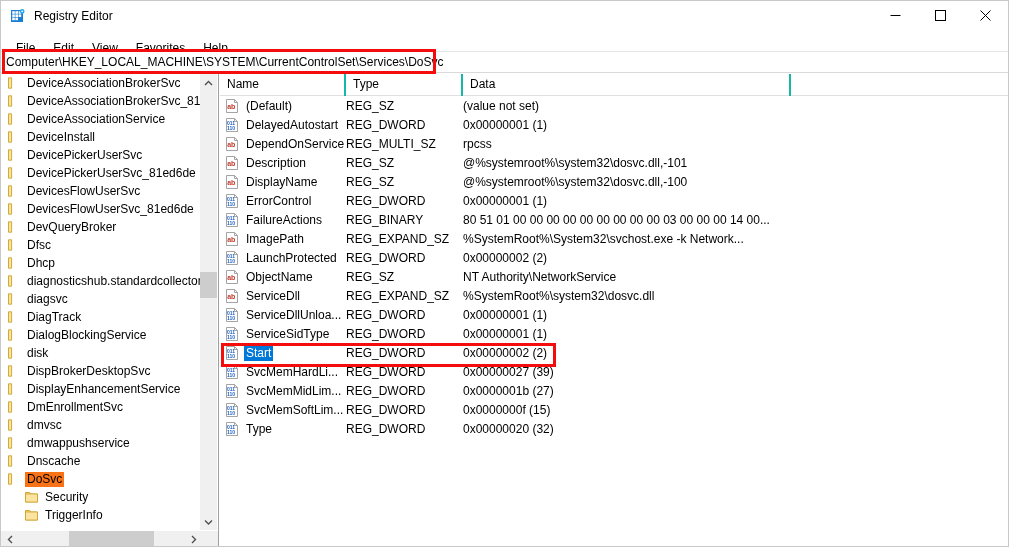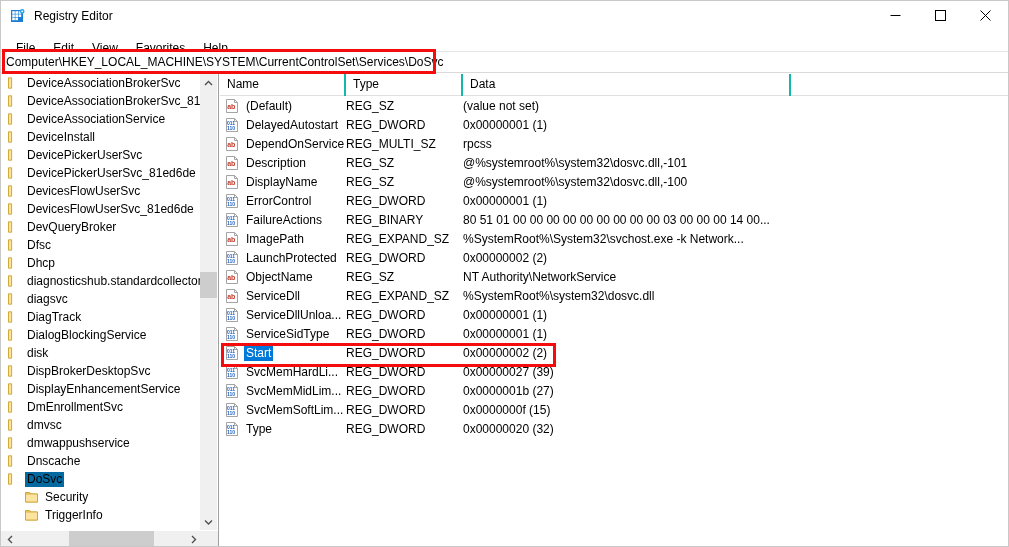--- a/index.html
+++ b/index.html
@@ -112,21 +112,21 @@
     white-space: nowrap;
     font-size: 12px; color: #000000;
     padding-left: 6px;
   }
   .tree-item.child { padding-left: 24px; }
   .tree-label {
     line-height: 15px;
     padding: 0 2px;
   }
   .tree-item.selected .tree-label {
-    background: #0369a1;
+    background: #f97316;
   }
   .folder {
     width: 13px; height: 12px;
     margin-right: 5px; flex: none;
     position: relative;
   }
 
   
   .tree-vsb {
     position: absolute; right: 1px; top: 0;

